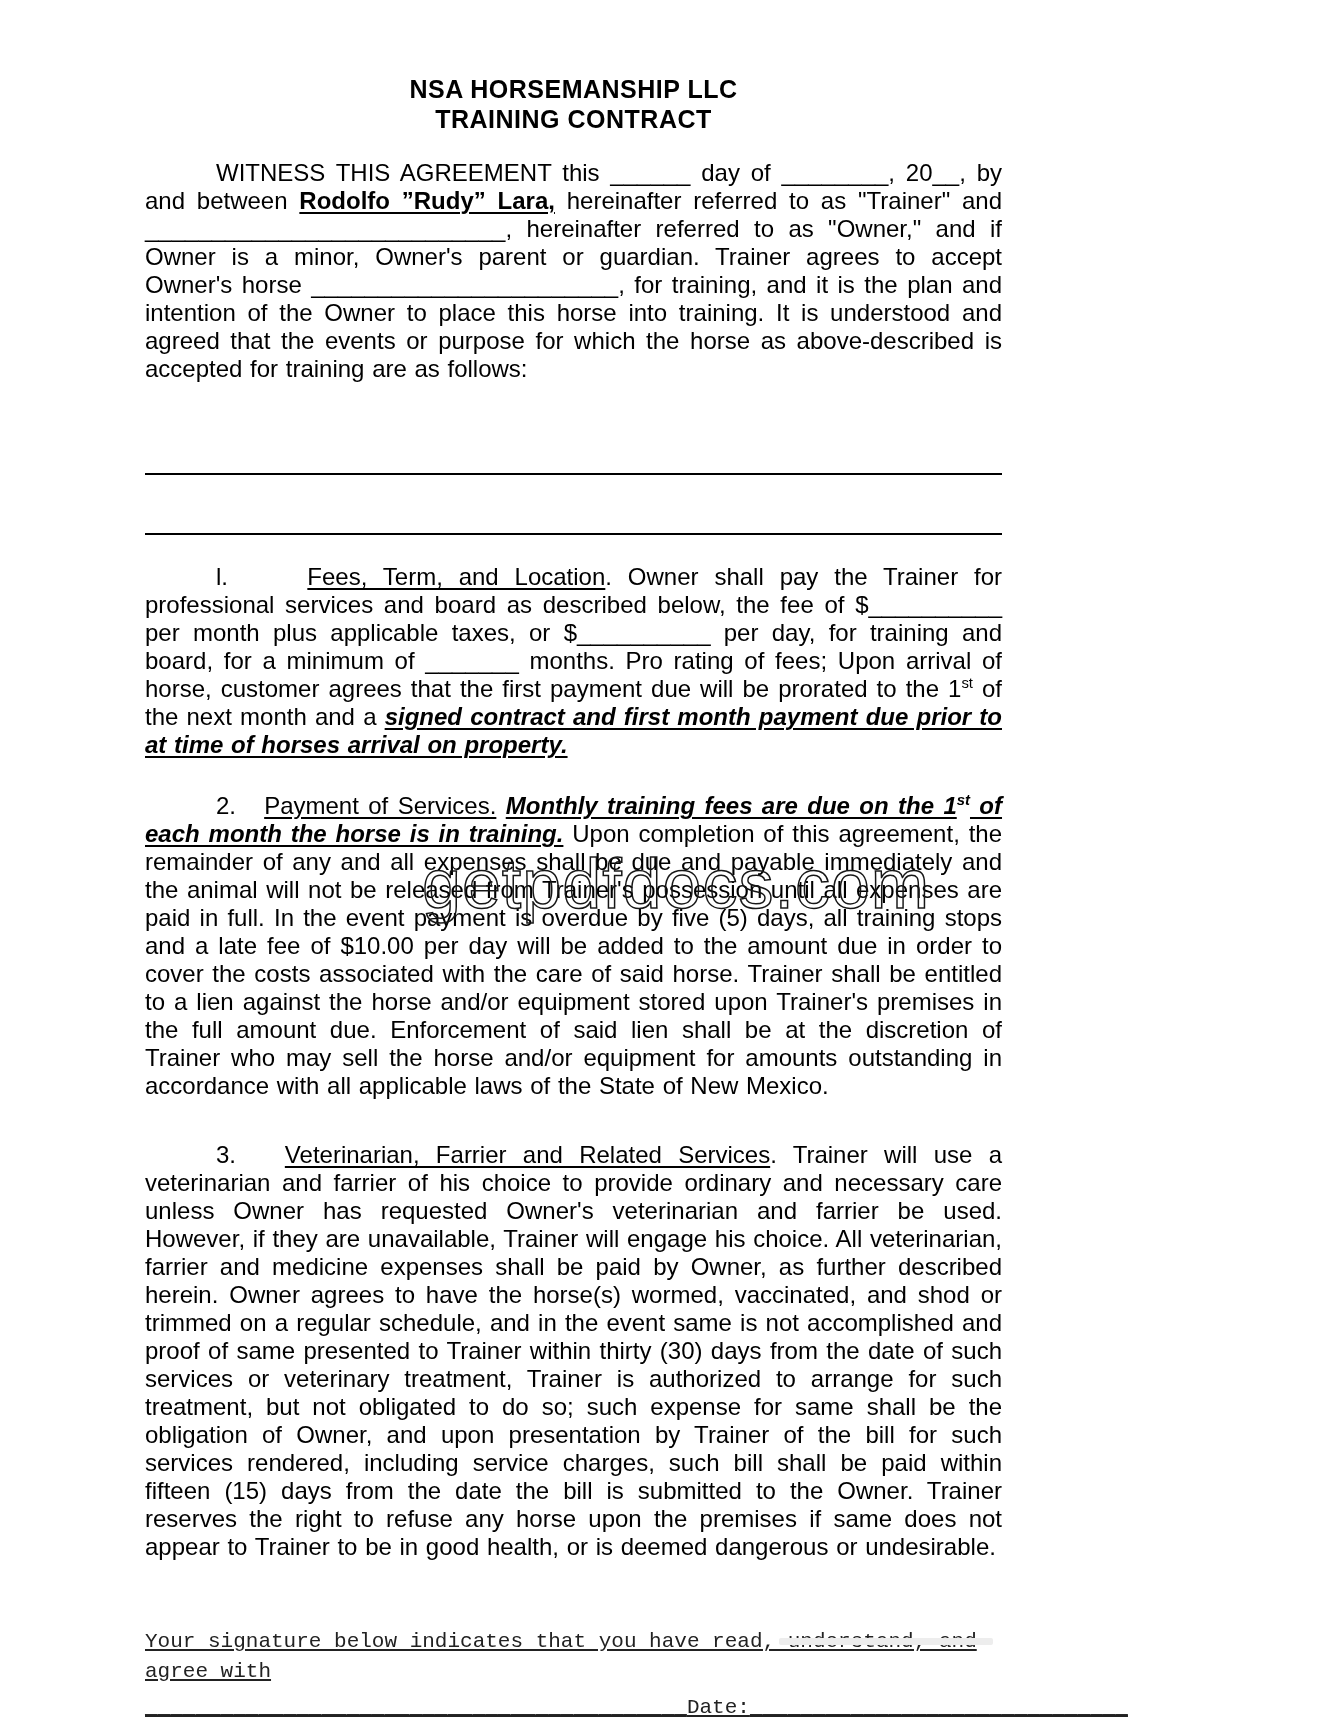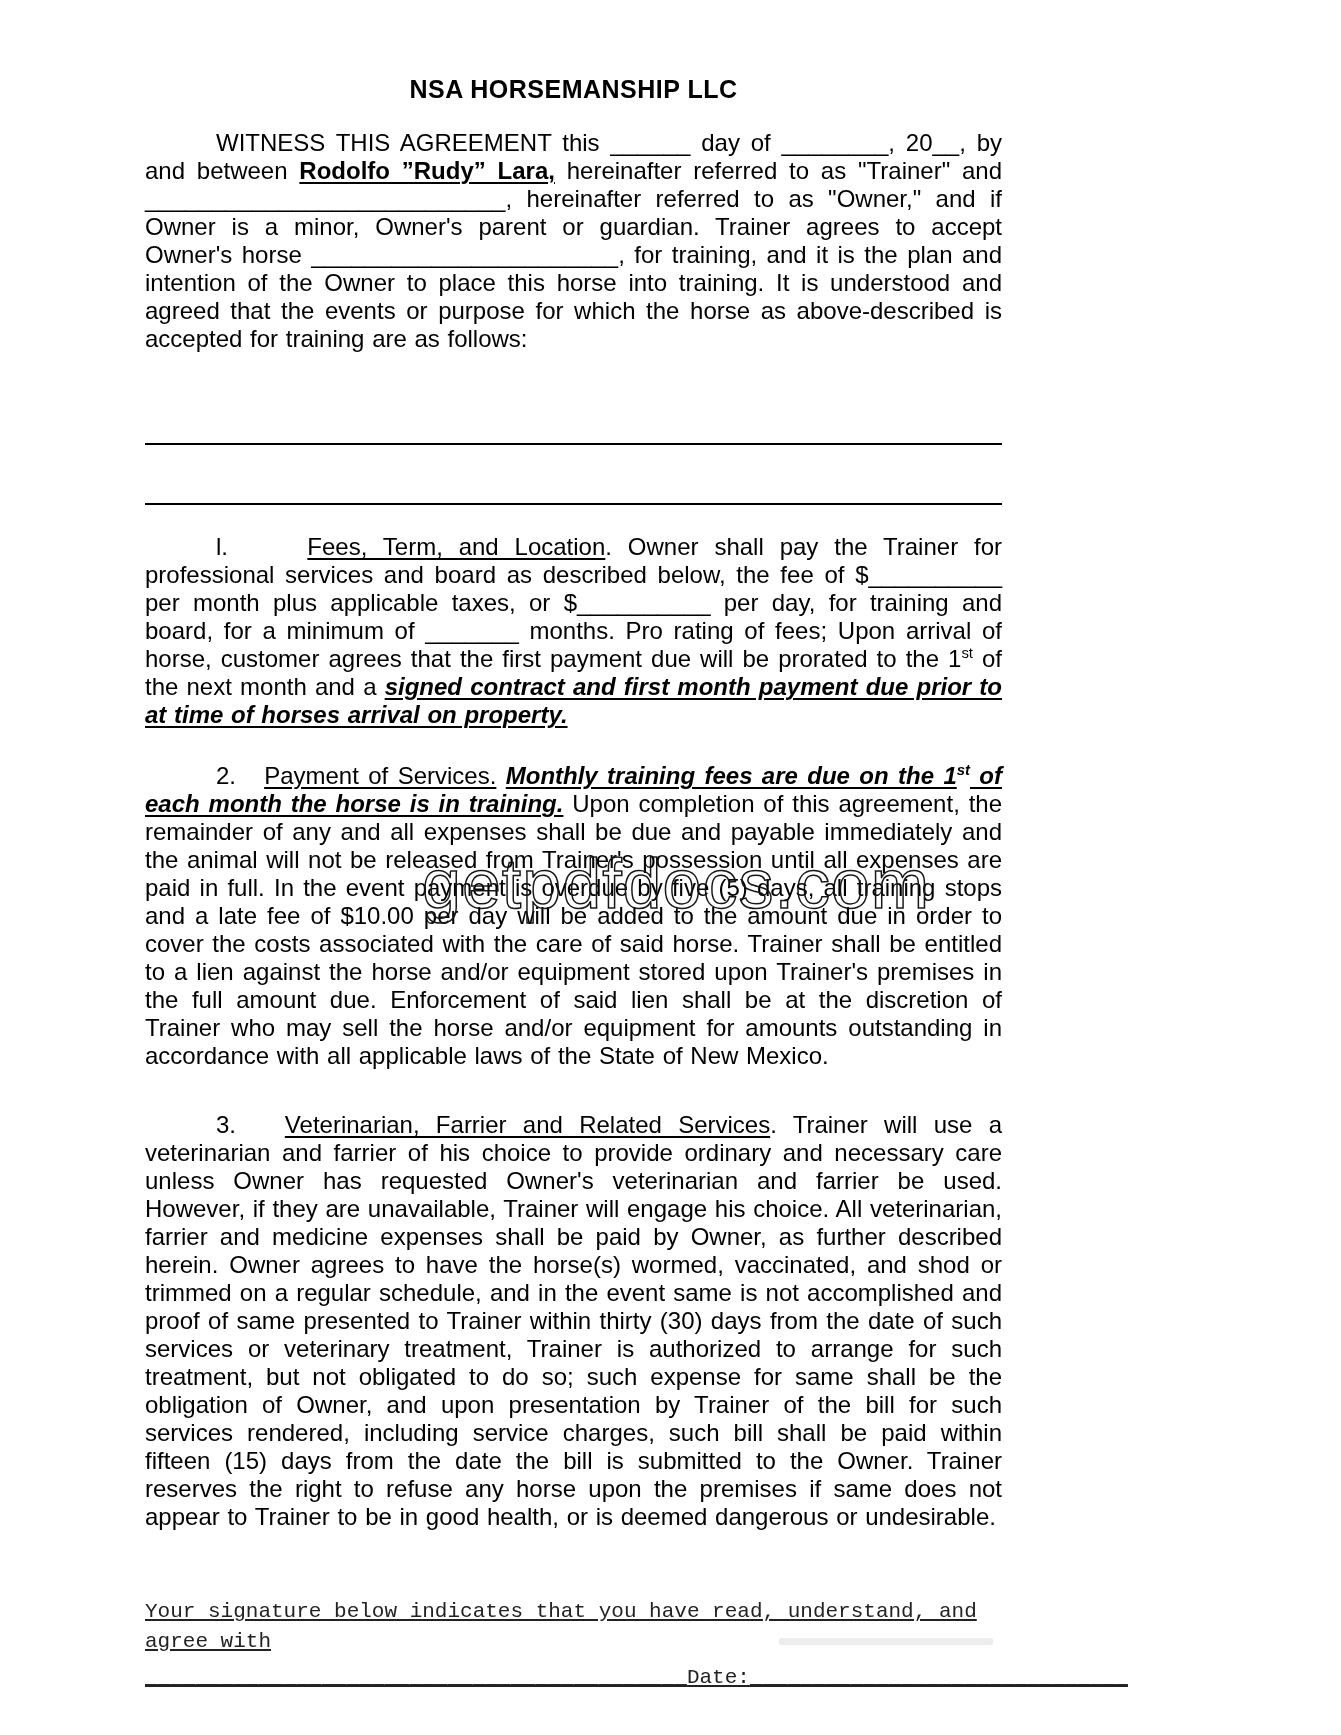--- a/index.html
+++ b/index.html
@@ -80,20 +80,21 @@
     background: #ededed;
     border-radius: 2px;
   }
 </style>
 </head>
 <body>
 
 <div class="page">
 
   <div class="title">NSA HORSEMANSHIP LLC</div>
+  <div class="title">TRAINING CONTRACT</div>
 
   <p class="para intro"><span>WITNESS THIS AGREEMENT this ______ day of ________, 20__, by and between </span><span class="b u">Rodolfo ”Rudy” Lara,</span><span> hereinafter referred to as "Trainer" and ___________________________, hereinafter referred to as "Owner," and if Owner is a minor, Owner's parent or guardian. Trainer agrees to accept Owner's horse _______________________, for training, and it is the plan and intention of the Owner to place this horse into training.  It is understood and agreed that the events or purpose for which the horse as above-described is accepted for training are as follows:</span></p>
 
   <div class="rule rule1"></div>
   <div class="rule rule2"></div>
 
   <p class="para s1"><span>l.&nbsp;&nbsp;&nbsp;&nbsp;&nbsp;</span><span class="u">Fees, Term, and Location</span><span>.  Owner shall pay the Trainer for professional services and board as described below, the fee of $__________ per month plus applicable taxes, or $__________ per day, for training and board, for a minimum of _______ months.  Pro rating of fees; Upon arrival of horse, customer agrees that the first payment due will be prorated to the 1</span><span class="sup">st</span><span> of the next month and a </span><span class="b i u">signed contract and first month payment due prior to at time of horses arrival on property.</span></p>
 
   <p class="para s2"><span>2.&nbsp;&nbsp;&nbsp;</span><span class="u">Payment of Services.</span><span>  </span><span class="b i u">Monthly training fees are due on the 1</span><span class="b i sup">st</span><span class="b i u"> of each month the horse is in training.</span><span>  Upon completion of this agreement, the remainder of any and all expenses shall be due and payable immediately and the animal will not be released from Trainer's possession until all expenses are paid in full.  In the event payment is overdue by five (5) days, all training stops and a late fee of $10.00 per day will be added to the amount due in order to cover the costs associated with the care of said horse. Trainer shall be entitled to a lien against the horse and/or equipment stored upon Trainer's premises in the full amount due.  Enforcement of said lien shall be at the discretion of Trainer who may sell the horse and/or equipment for amounts outstanding in accordance with all applicable laws of the State of New Mexico.</span></p>
 

